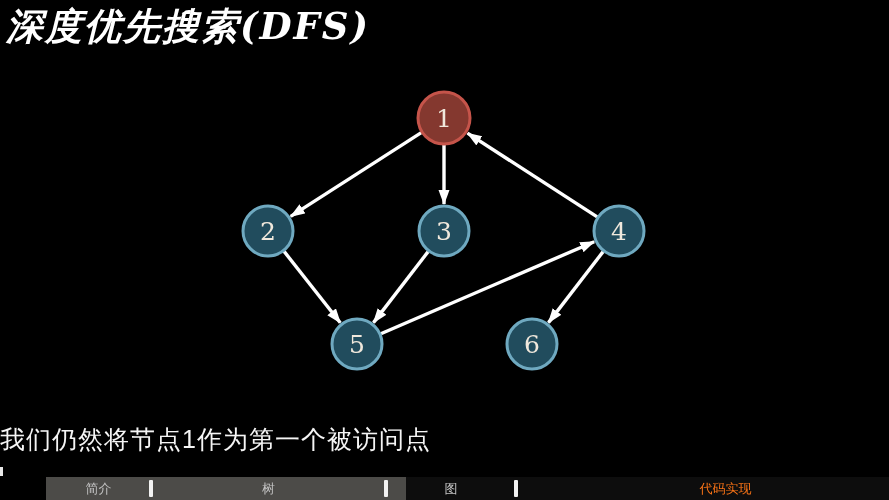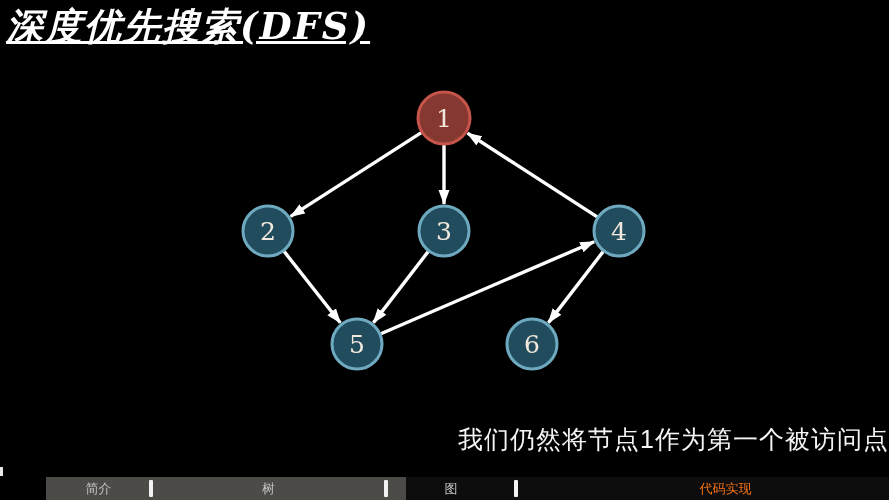--- a/index.html
+++ b/index.html
@@ -16,36 +16,35 @@
     position: absolute;
     left: 6px;
     top: 2px;
     font-family: "DejaVu Serif", serif;
     font-style: italic;
     font-weight: bold;
     font-size: 37px;
     letter-spacing: 2px;
     color: #ffffff;
     white-space: nowrap;
-    text-decoration: underline;
   }
   .graph-svg {
     position: absolute;
     left: 0; top: 0;
     width: 889px; height: 500px;
   }
   .graph-svg text {
     font-family: "DejaVu Serif", serif;
     font-size: 25px;
   }
   .caption {
     position: absolute;
     left: 0; top: 423px;
     width: 100%;
-    text-align: right;
+    text-align: left;
     font-size: 25px;
     font-weight: normal;
     color: #f5f5f5;
     letter-spacing: 1px;
   }
   .chapter-bar {
     position: absolute;
     left: 0; bottom: 0;
     width: 889px; height: 23px;
     background: #0d0d0d;

